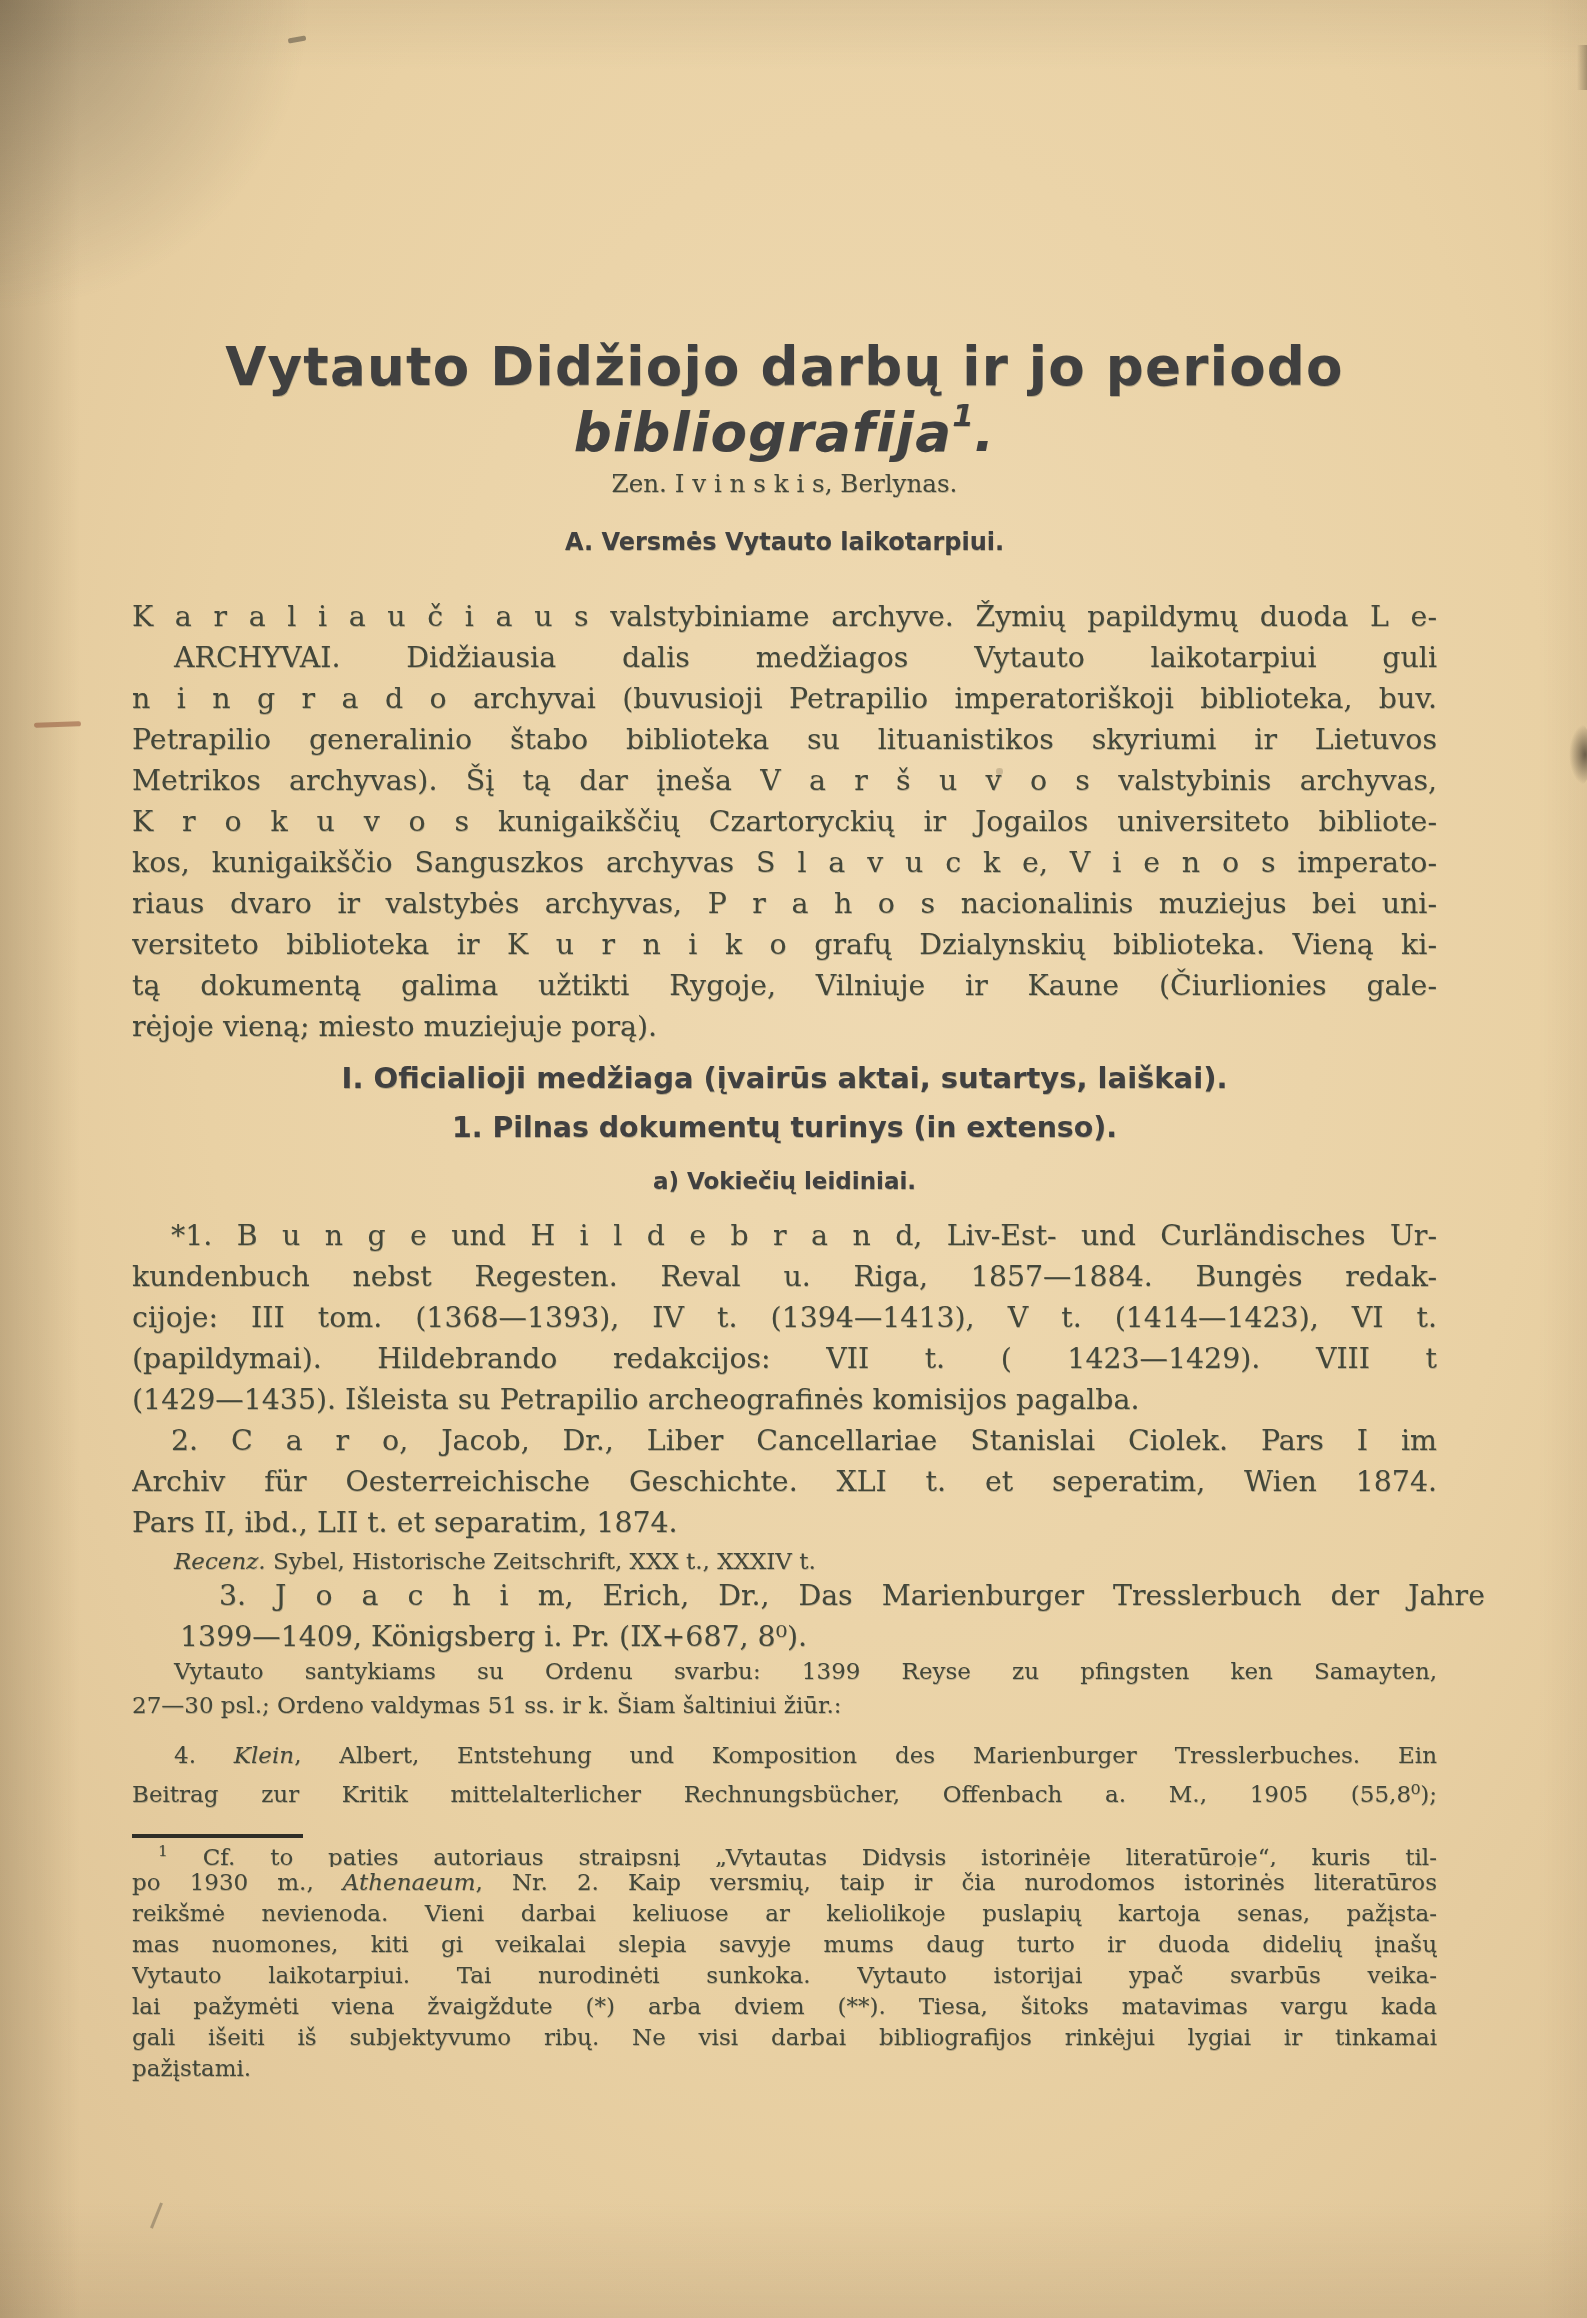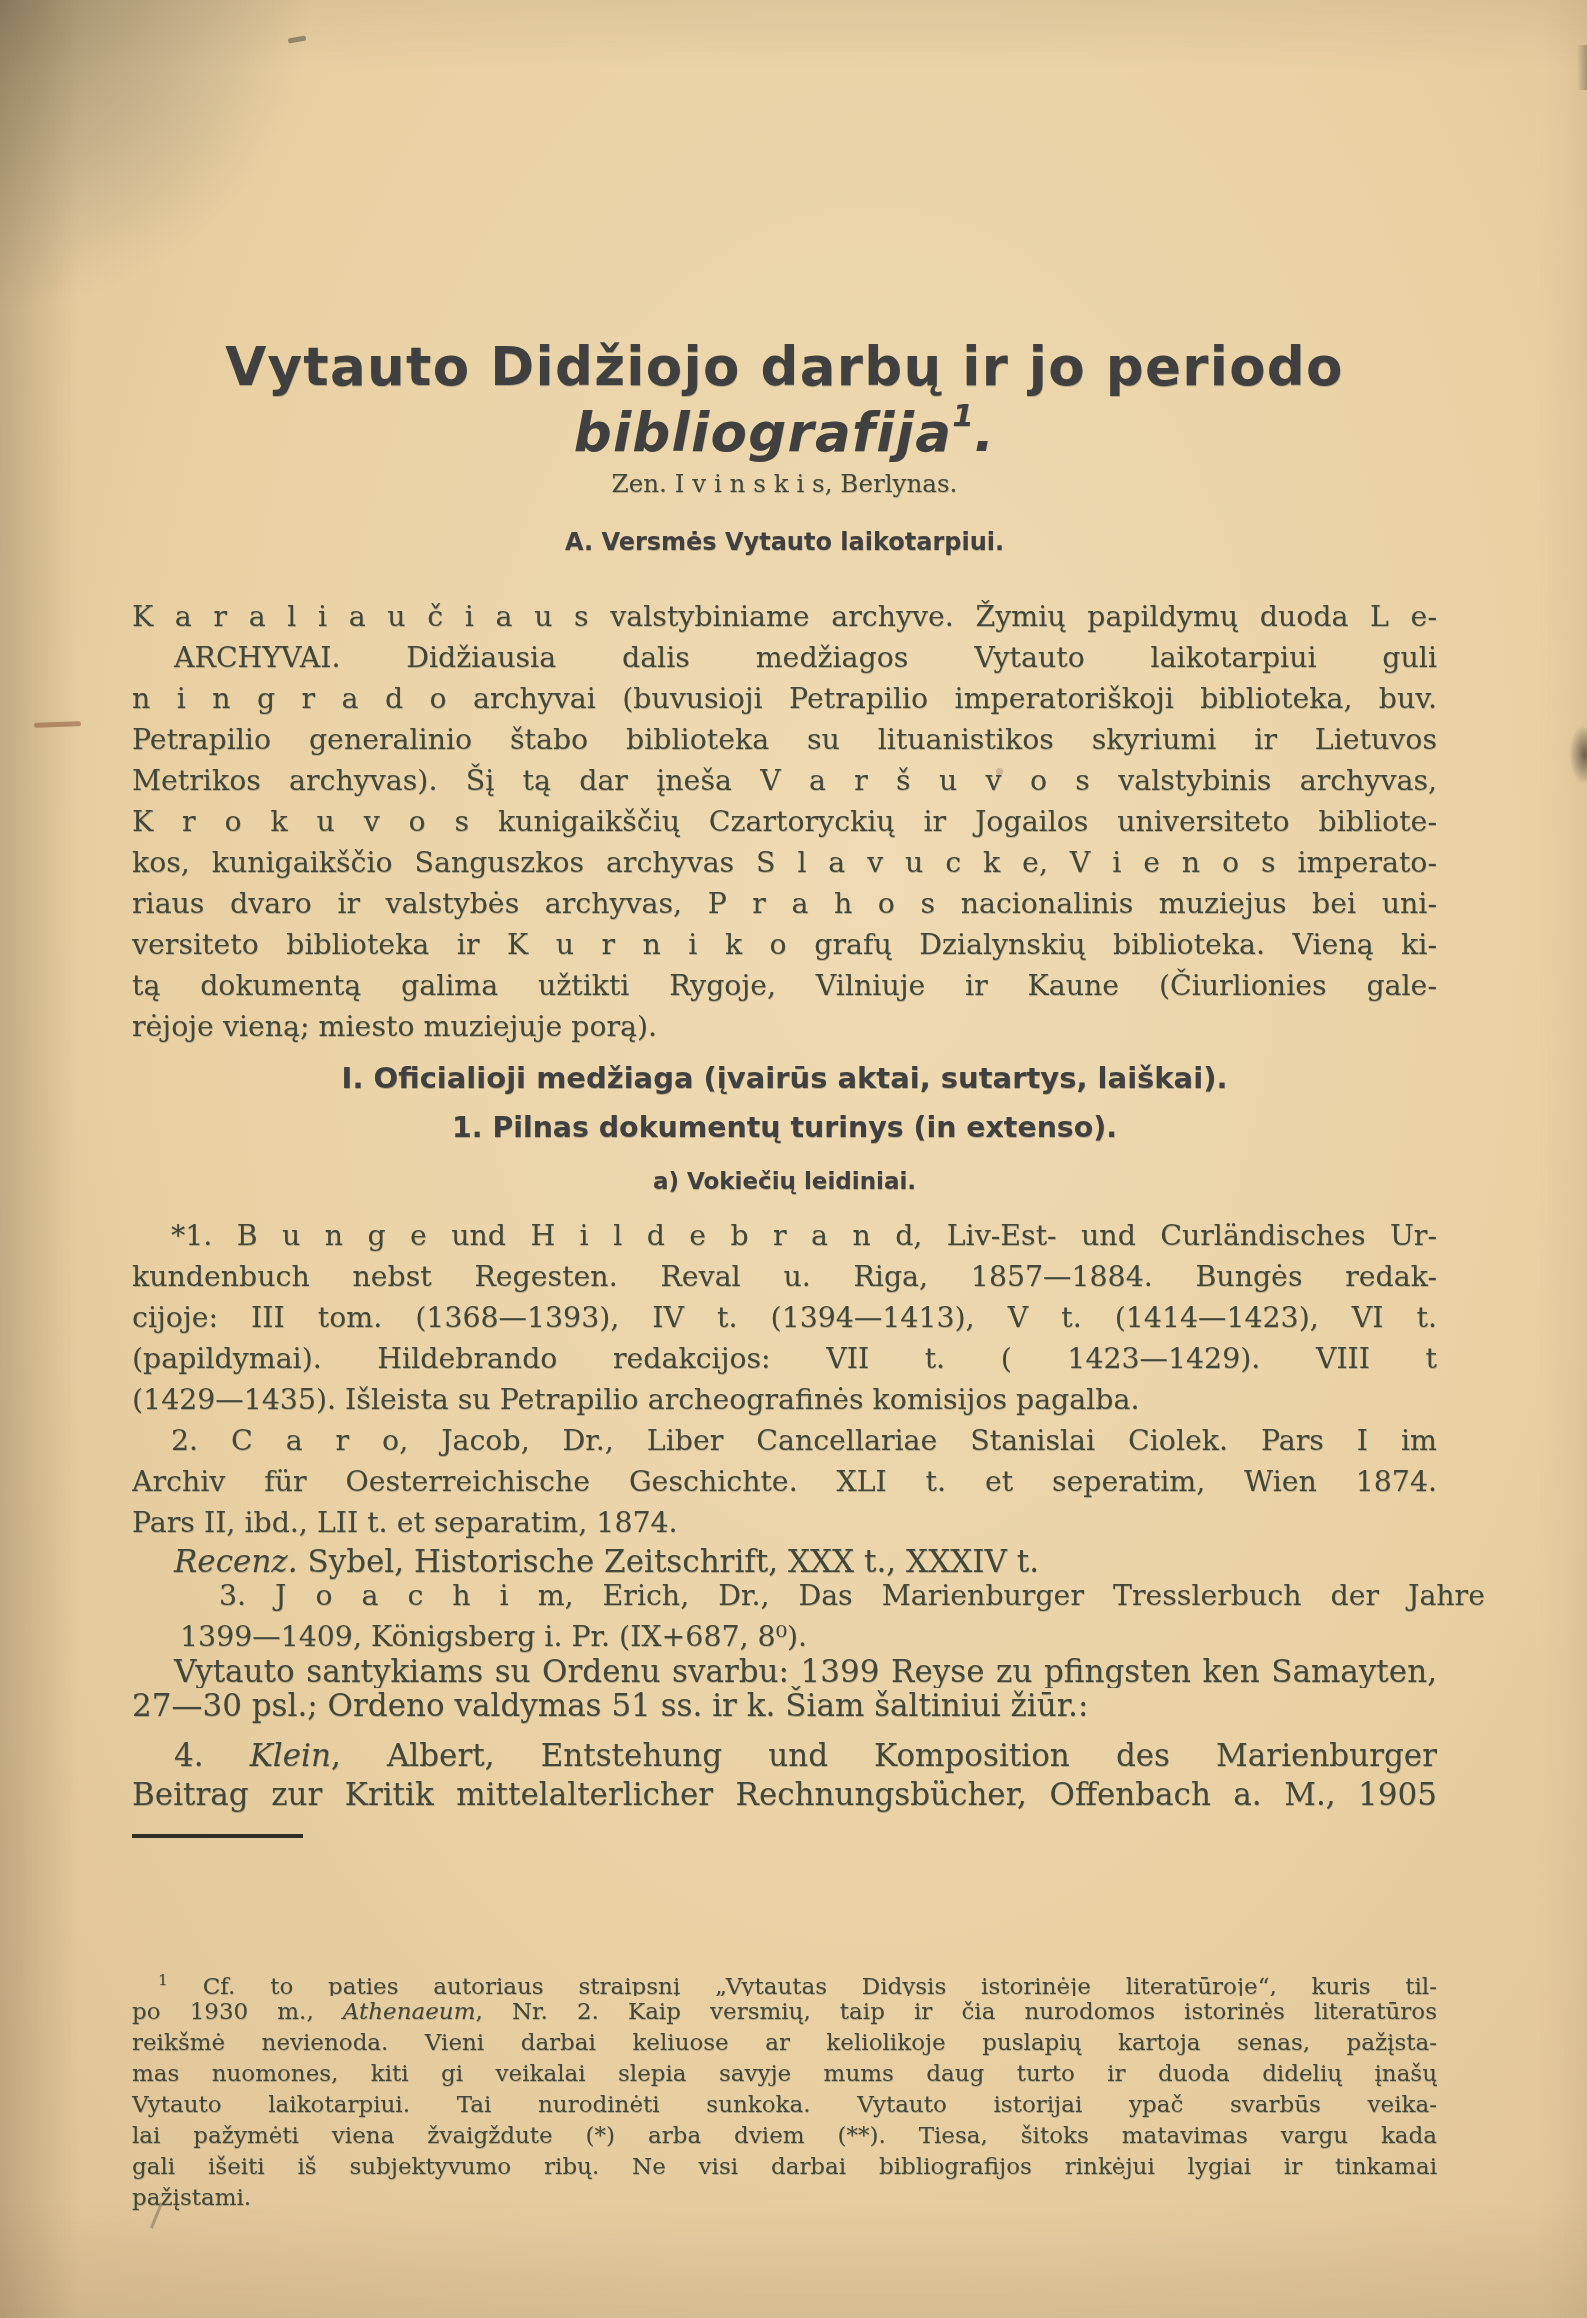--- a/index.html
+++ b/index.html
@@ -15,21 +15,21 @@
     font-family:"DejaVu Serif", serif;
     color:#43473a;
   }
   .ink{ text-shadow:0.4px 0.6px 0 rgba(62,66,52,.30); }
   .abs{ position:absolute; }
   .text-col{ left:132px; width:1305px; }
   .serif{ font-family:"DejaVu Serif", serif; }
   .sans{ font-family:"DejaVu Sans", sans-serif; font-weight:bold; color:#404040; }
   .center{ text-align:center; }
   .body-block{ font-size:28.4px; line-height:41px; }
-  .small-block{ font-size:31px; line-height:34px; }
+  .small-block{ font-size:23px; line-height:34px; }
   .fn-block{ font-size:23px; line-height:31px; }
   .line{ white-space:normal; }
   .jline{ text-align:justify; height:41px; overflow:hidden; }
   .jline::after{ content:""; display:inline-block; width:100%; height:0; }
   .small-block .jline{ height:34px; }
   .fn-block .jline{ height:31px; }
   .ind65{ text-indent:42px; }
   .ind60{ text-indent:39px; }
   .ind40{ text-indent:26px; }
   .it{ font-style:italic; }
@@ -94,21 +94,21 @@
   <div class="line">27—30 psl.; Ordeno valdymas 51 ss. ir k.  Šiam šaltiniui žiūr.:</div>
 </div>
 
 <div class="abs text-col small-block ink" style="top:1736px; line-height:39px;">
   <div class="line jline ind65" style="height:39px;"><span>4. </span><span class="it">Klein</span><span>, Albert, Entstehung und Komposition des Marienburger Tresslerbuches. Ein</span></div>
   <div class="line jline" style="height:39px;">Beitrag zur Kritik mittelalterlicher Rechnungsbücher,  Offenbach a. M.,  1905  (55,8⁰);</div>
 </div>
 
 <div class="abs rule" style="top:1834px; left:132px; width:171px; height:3.9px;"></div>
 
-<div class="abs text-col fn-block ink" style="top:1965px;">
+<div class="abs text-col fn-block ink" style="top:1836px;">
   <div class="line jline ind40"><sup class="f-sup">1</sup><span> Cf. to paties autoriaus straipsnį „Vytautas Didysis istorinėje literatūroje“, kuris til-</span></div>
   <div class="line jline"><span>po 1930 m., </span><span class="it">Athenaeum</span><span>, Nr. 2.  Kaip versmių, taip ir čia nurodomos istorinės literatūros</span></div>
   <div class="line jline">reikšmė  nevienoda. Vieni darbai keliuose  ar  keliolikoje puslapių kartoja senas, pažįsta-</div>
   <div class="line jline">mas nuomones, kiti gi veikalai slepia savyje mums daug turto ir duoda didelių įnašų</div>
   <div class="line jline">Vytauto laikotarpiui.  Tai nurodinėti sunkoka.  Vytauto istorijai ypač svarbūs veika-</div>
   <div class="line jline">lai pažymėti viena žvaigždute (*) arba dviem (**).  Tiesa, šitoks matavimas vargu kada</div>
   <div class="line jline">gali išeiti iš subjektyvumo ribų.  Ne visi darbai bibliografijos rinkėjui lygiai ir tinkamai</div>
   <div class="line">pažįstami.</div>
 </div>
 

